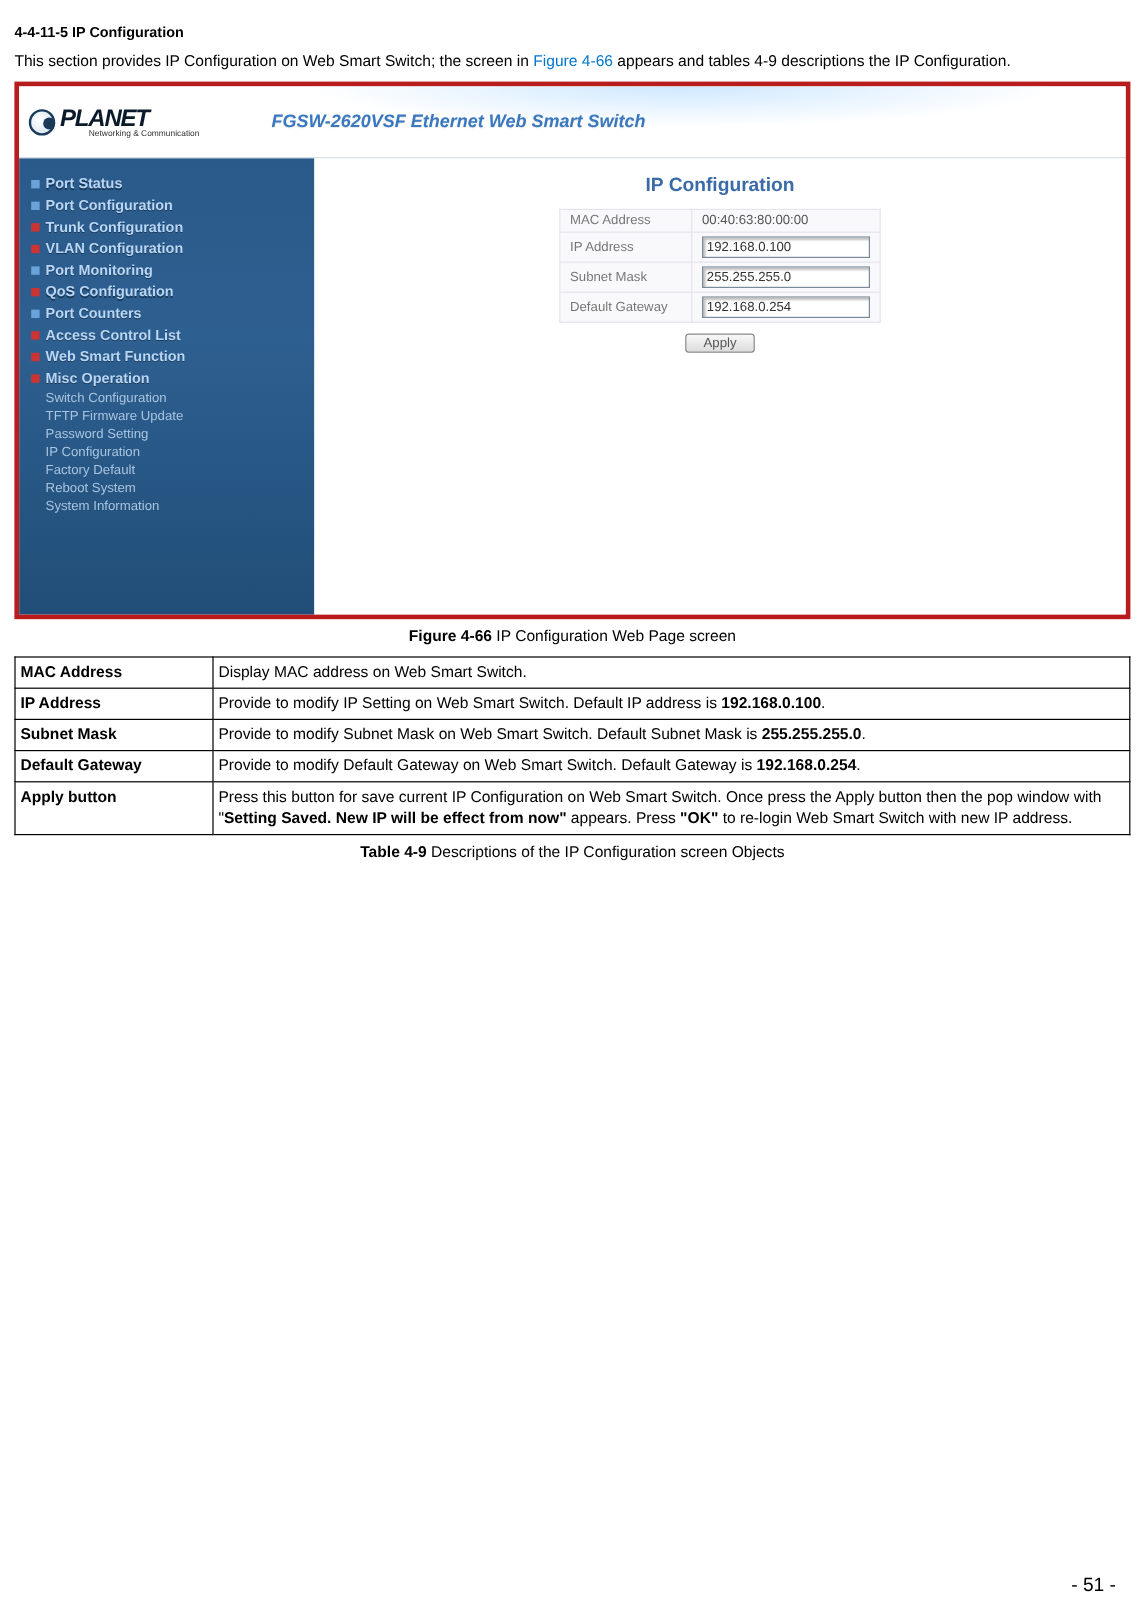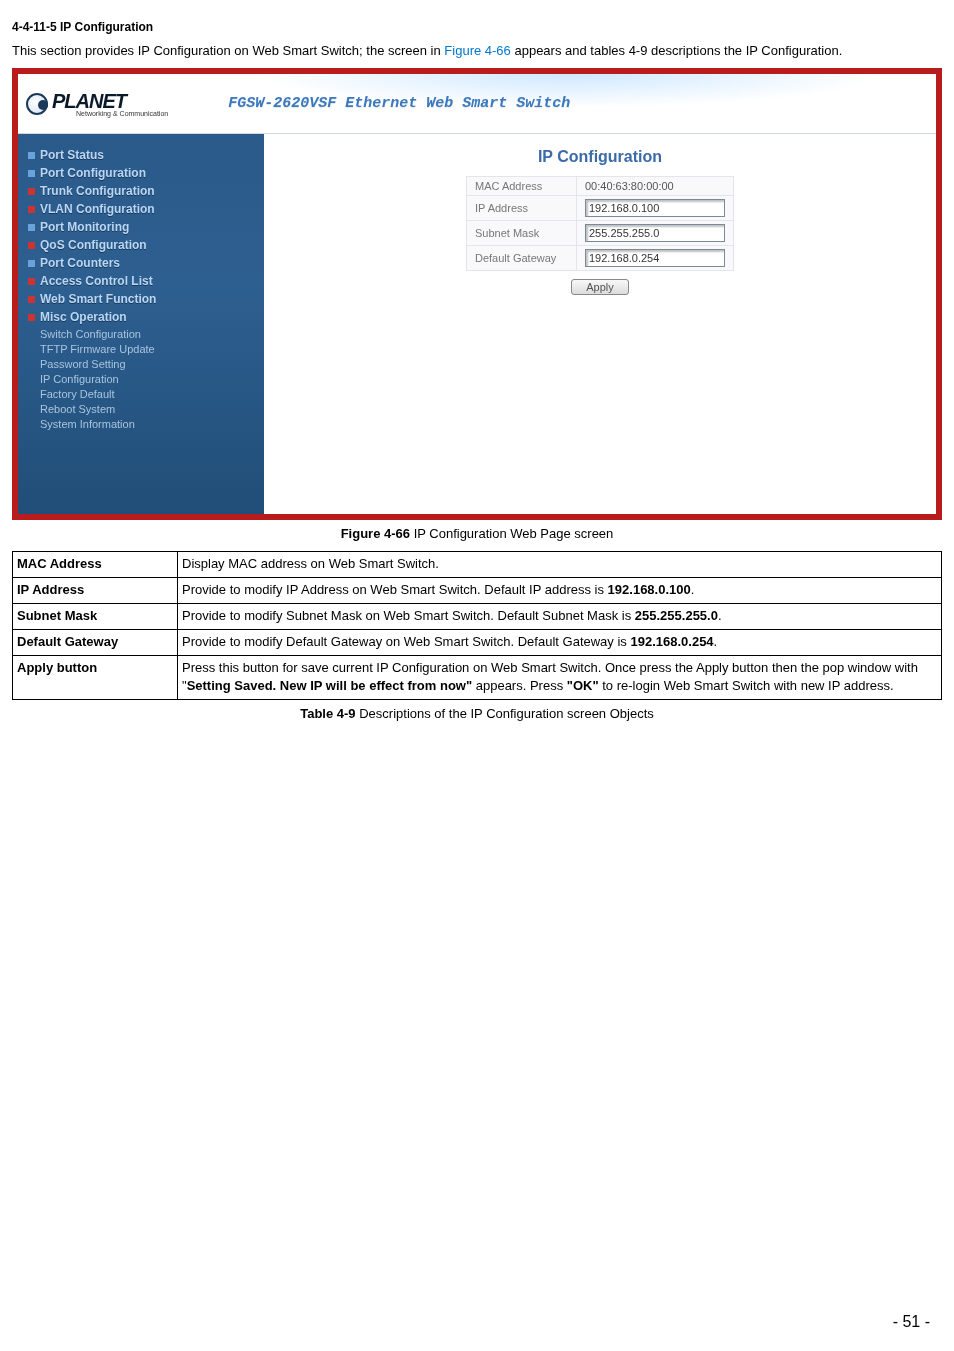--- a/index.html
+++ b/index.html
@@ -16,21 +16,21 @@
     font-size: 12px;
     font-weight: bold;
     margin: 20px 0 8px 0;
   }
   .intro-text {
     line-height: 1.4;
     margin-bottom: 8px;
   }
   .link-text { color: #0077cc; }
   .screenshot {
-    border: 6px solid #b91c1c;
+    border: 4px solid #b91c1c;
     width: 100%;
     background: #fff;
     display: flex;
     flex-direction: column;
     margin-bottom: 6px;
   }
   .shot-header {
     height: 60px;
     background: radial-gradient(ellipse at 60% 0%, #cfe8ff 0%, #fff 40%, #fff 100%);
     display: flex;
@@ -55,21 +55,20 @@
   }
   .logo-text { font-weight: 900; font-size: 20px; color: #0a1a2a; letter-spacing: -1px; font-style: italic; }
   .logo-sub { font-size: 7px; color: #333; margin-top: -3px; margin-left: 24px; }
   .header-title {
     color: #3a78bf;
     font-style: italic;
     font-weight: bold;
     font-size: 15px;
     margin-left: 60px;
     text-shadow: 0 1px 1px rgba(0,0,0,0.1);
-    font-family: Liberation Mono, monospace;
   }
   .shot-body {
     display: flex;
     min-height: 380px;
   }
   .sidebar {
     width: 246px;
     background: linear-gradient(#2a5a8a, #2d5f90 40%, #214e78);
     padding: 10px 6px 10px 10px;
     color: #b9d7f5;
@@ -285,21 +284,21 @@
 
 <table class="desc-table">
   <tbody>
       <tr>
     <td>MAC Address</td>
     <td>Display MAC address on Web Smart Switch.</td>
   </tr>
   <tr>
     <td>IP Address</td>
     <td>
-      <span>Provide to modify IP Address on Web Smart Switch. Default IP address is </span><span class="val">192.168.0.100</span><span>.</span>
+      <span>Provide to modify IP Setting on Web Smart Switch. Default IP address is </span><span class="val">192.168.0.100</span><span>.</span>
     </td>
   </tr>
   <tr>
     <td>Subnet Mask</td>
     <td>
       <span>Provide to modify Subnet Mask on Web Smart Switch. Default Subnet Mask is </span><span class="val">255.255.255.0</span><span>.</span>
     </td>
   </tr>
   <tr>
     <td>Default Gateway</td>

